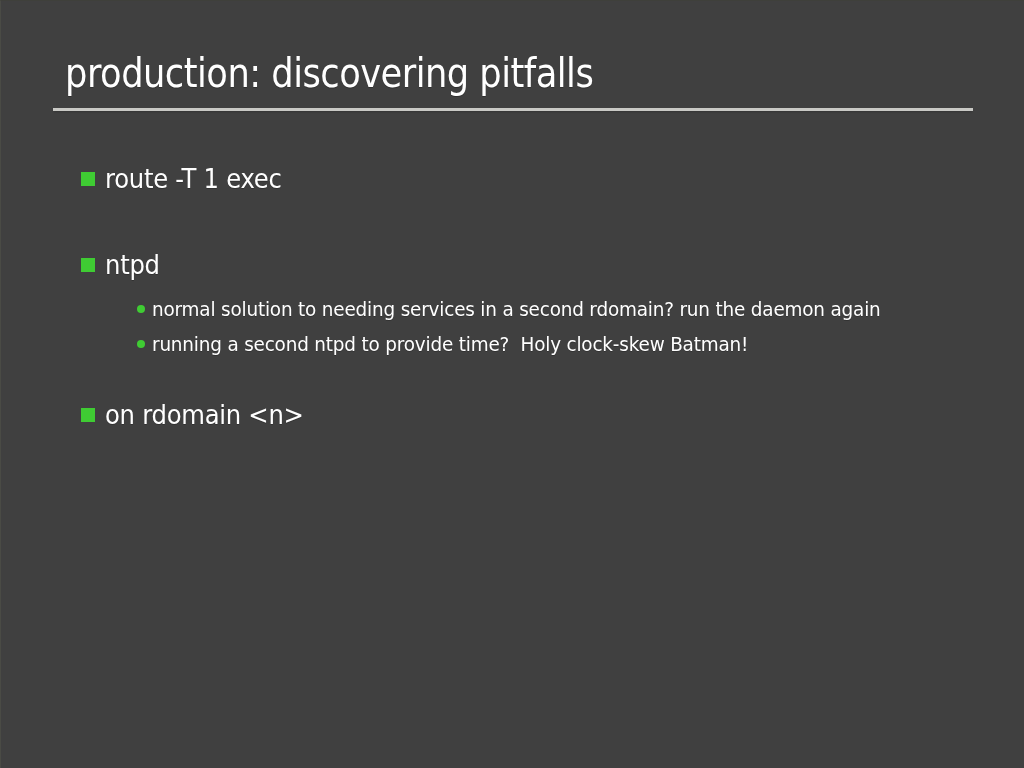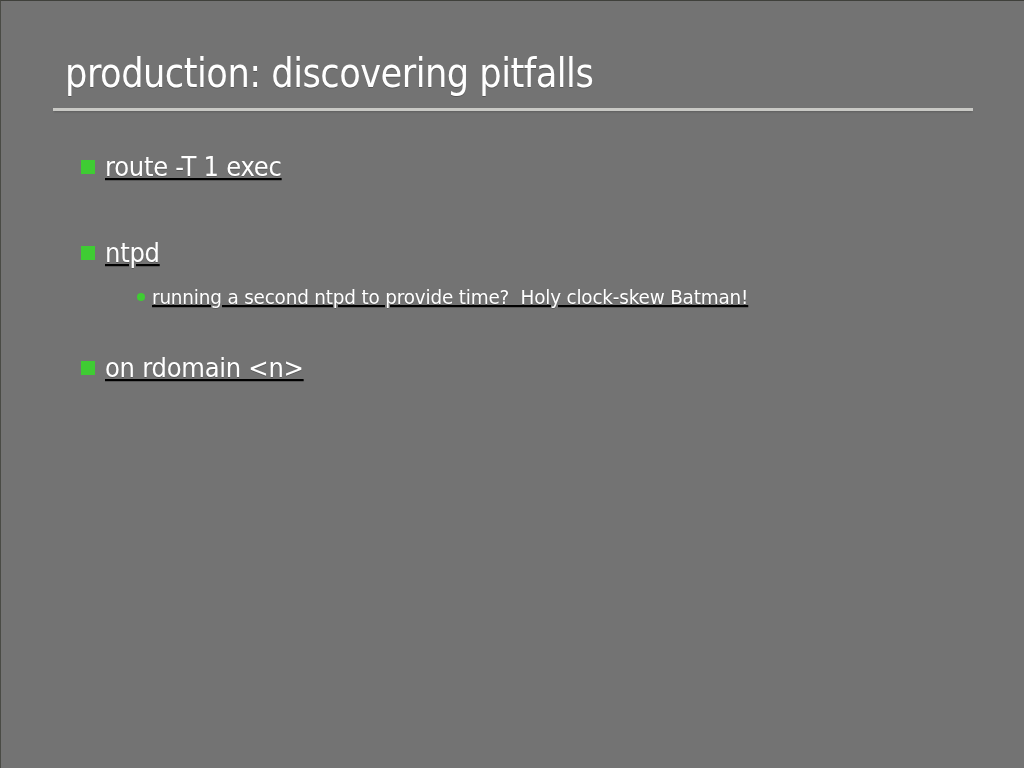--- a/index.html
+++ b/index.html
@@ -11,21 +11,21 @@
     width: 1024px;
     height: 768px;
     overflow: hidden;
     font-family: "DejaVu Sans", sans-serif;
   }
 
   #slide {
     position: relative;
     width: 1024px;
     height: 768px;
-    background: #737373;
+    background: #404040;
     box-sizing: border-box;
     border-top: 1px solid #3f403b;
     border-left: 1px solid #4a4b45;
     overflow: hidden;
   }
 
   
   #title-block {
     position: absolute;
     left: 52px;
@@ -50,23 +50,22 @@
     width: 920px;
     height: 3px;
     background: #c9c9c5;
     box-shadow: 0 2px 2px -1px rgba(0,0,0,0.28);
   }
 
   
   #bullet-list {
     position: absolute;
     left: 80px;
-    top: 148px;
+    top: 160px;
     width: 900px;
-    text-decoration: underline;
   }
 
   .bullet-row {
     position: relative;
     padding-left: 24px;
     margin-bottom: 50px;
   }
   .bullet-row.has-sub {
     margin-bottom: 8px;
   }
@@ -150,20 +149,24 @@
 
 
 
     <div class="bullet-row has-sub">
       <span class="sq-marker"></span>
       <div class="bullet-text">ntpd</div>
 
       <div class="sub-list">
         <div class="sub-row">
           <span class="dot-marker"></span>
+          <div class="sub-text">normal solution to needing services in a second rdomain? run the daemon again</div>
+        </div>
+        <div class="sub-row">
+          <span class="dot-marker"></span>
           <div class="sub-text">running a second ntpd to provide time?  Holy clock-skew Batman!</div>
         </div>
       </div>
     </div>
 
     <div class="bullet-row" style="margin-top:36px;">
       <span class="sq-marker"></span>
       <div class="bullet-text">on rdomain &lt;n&gt;</div>
     </div>
 

